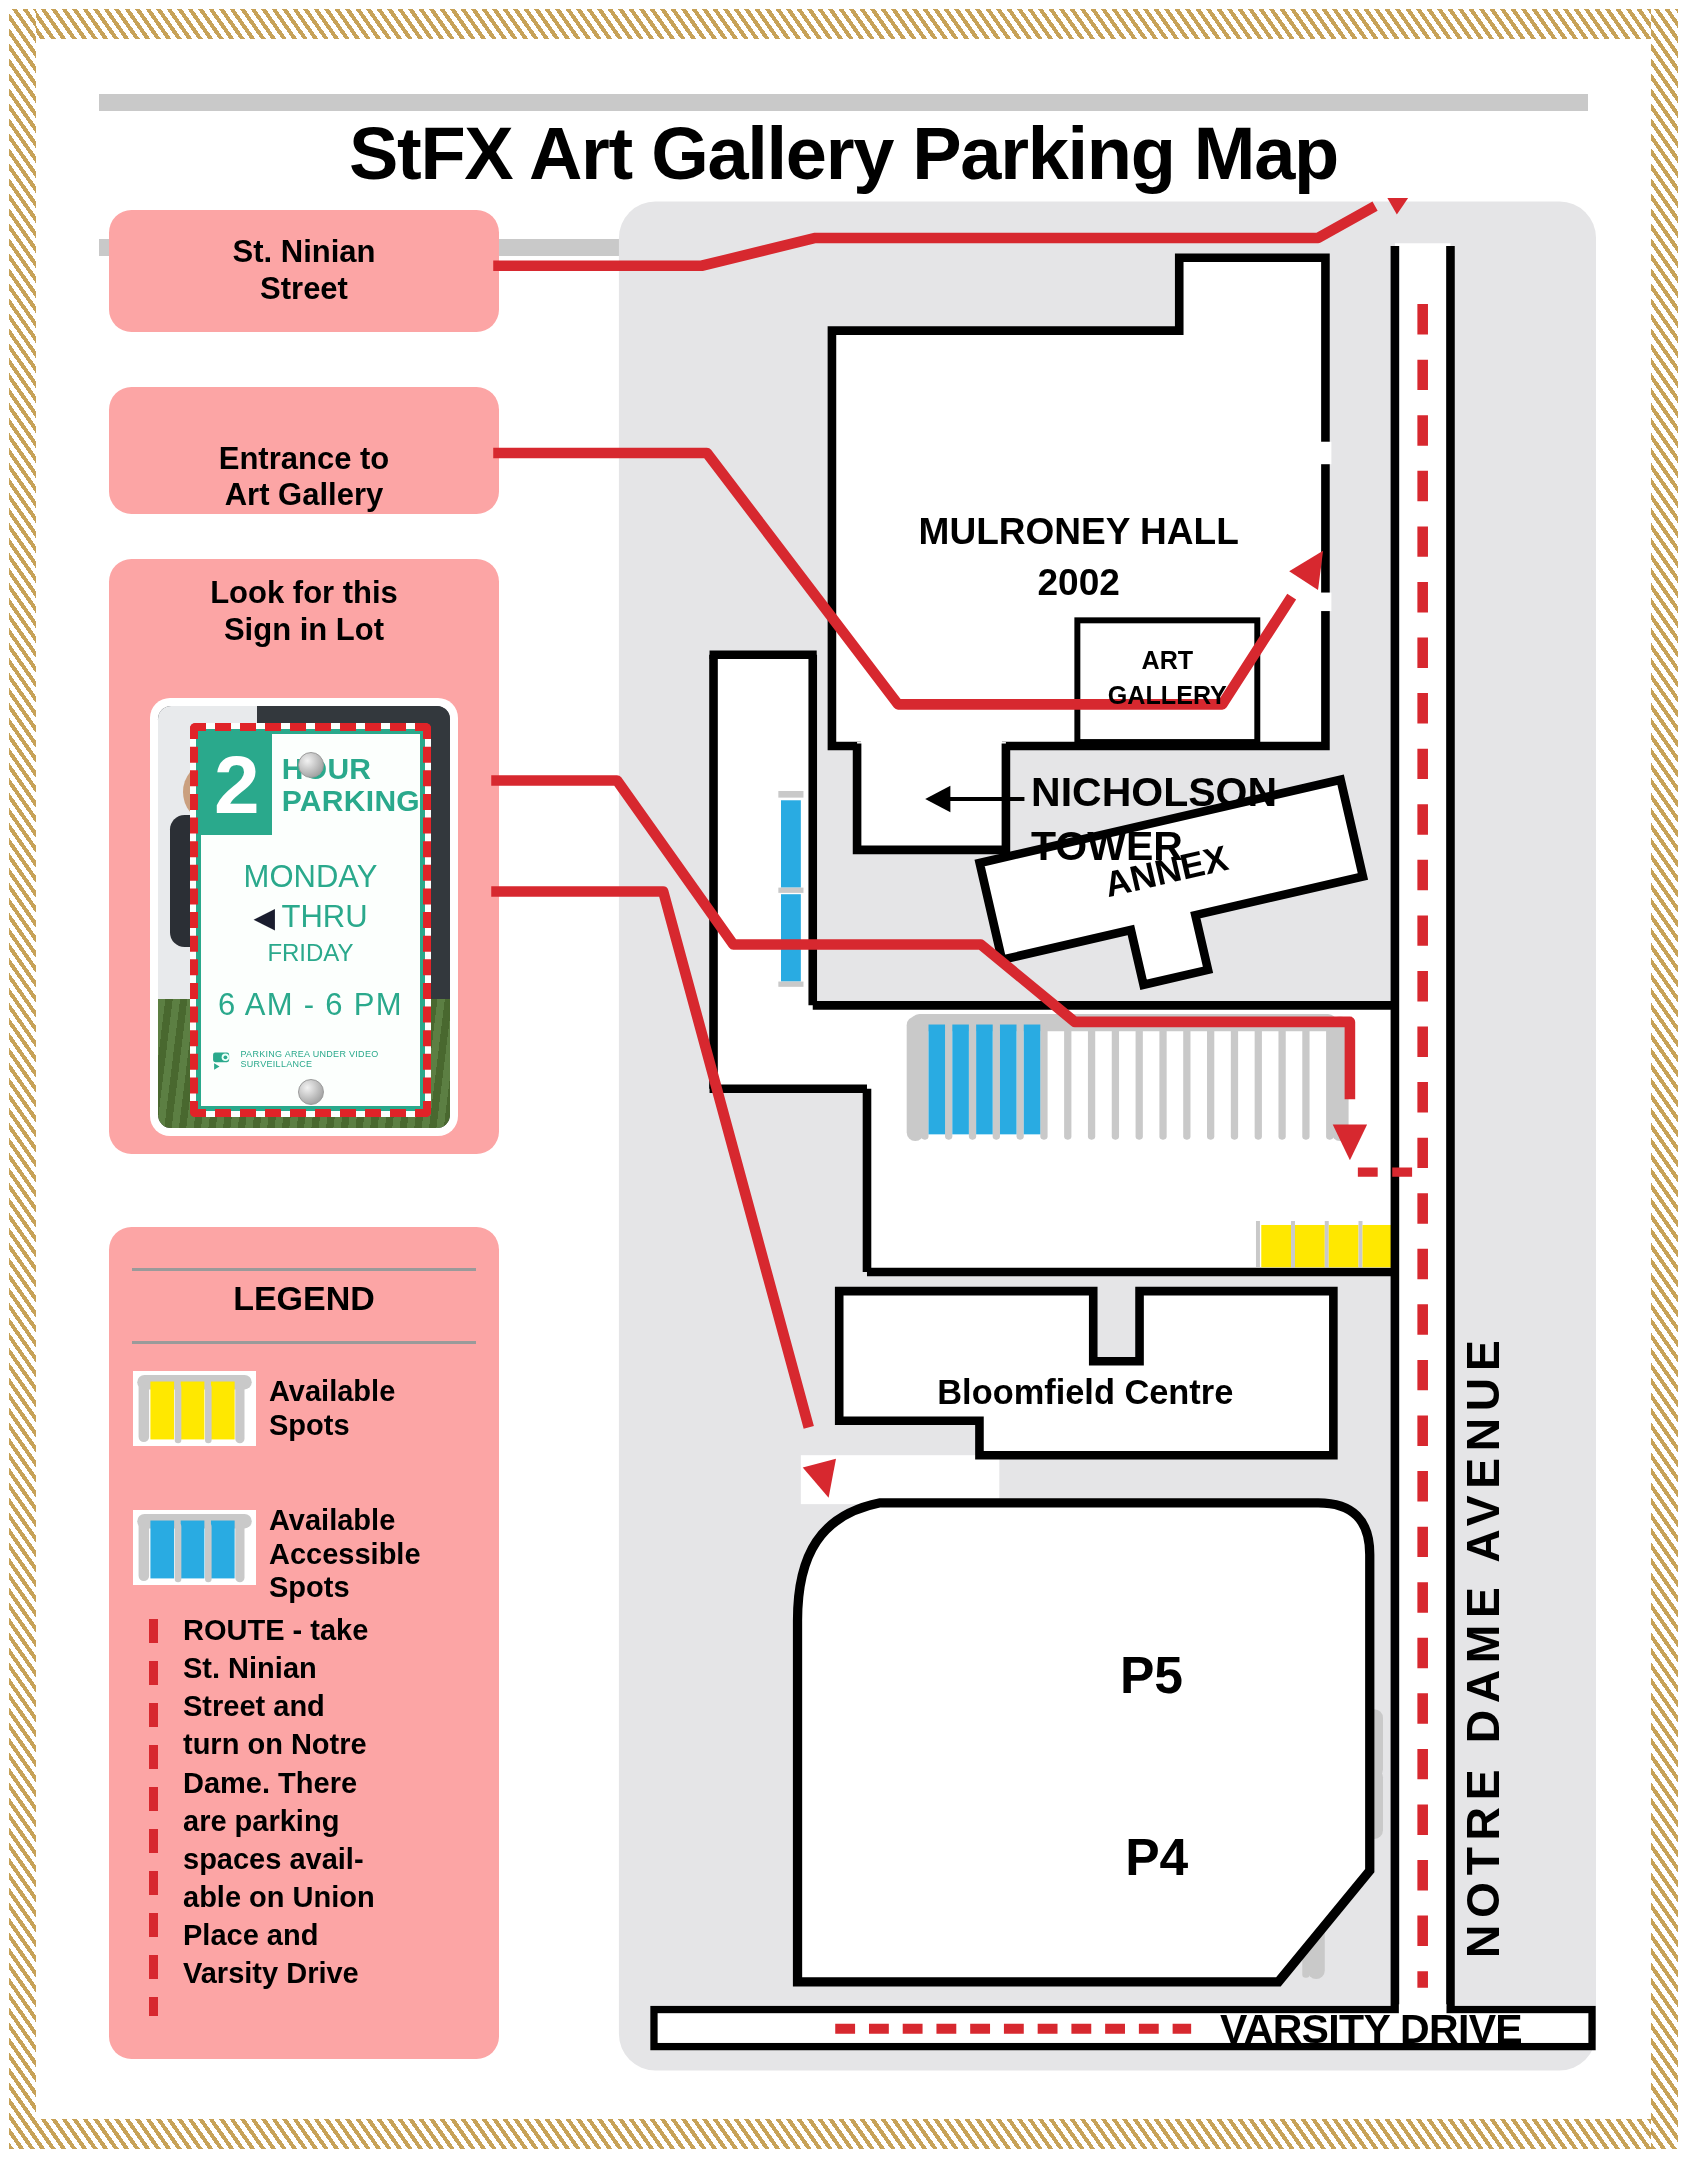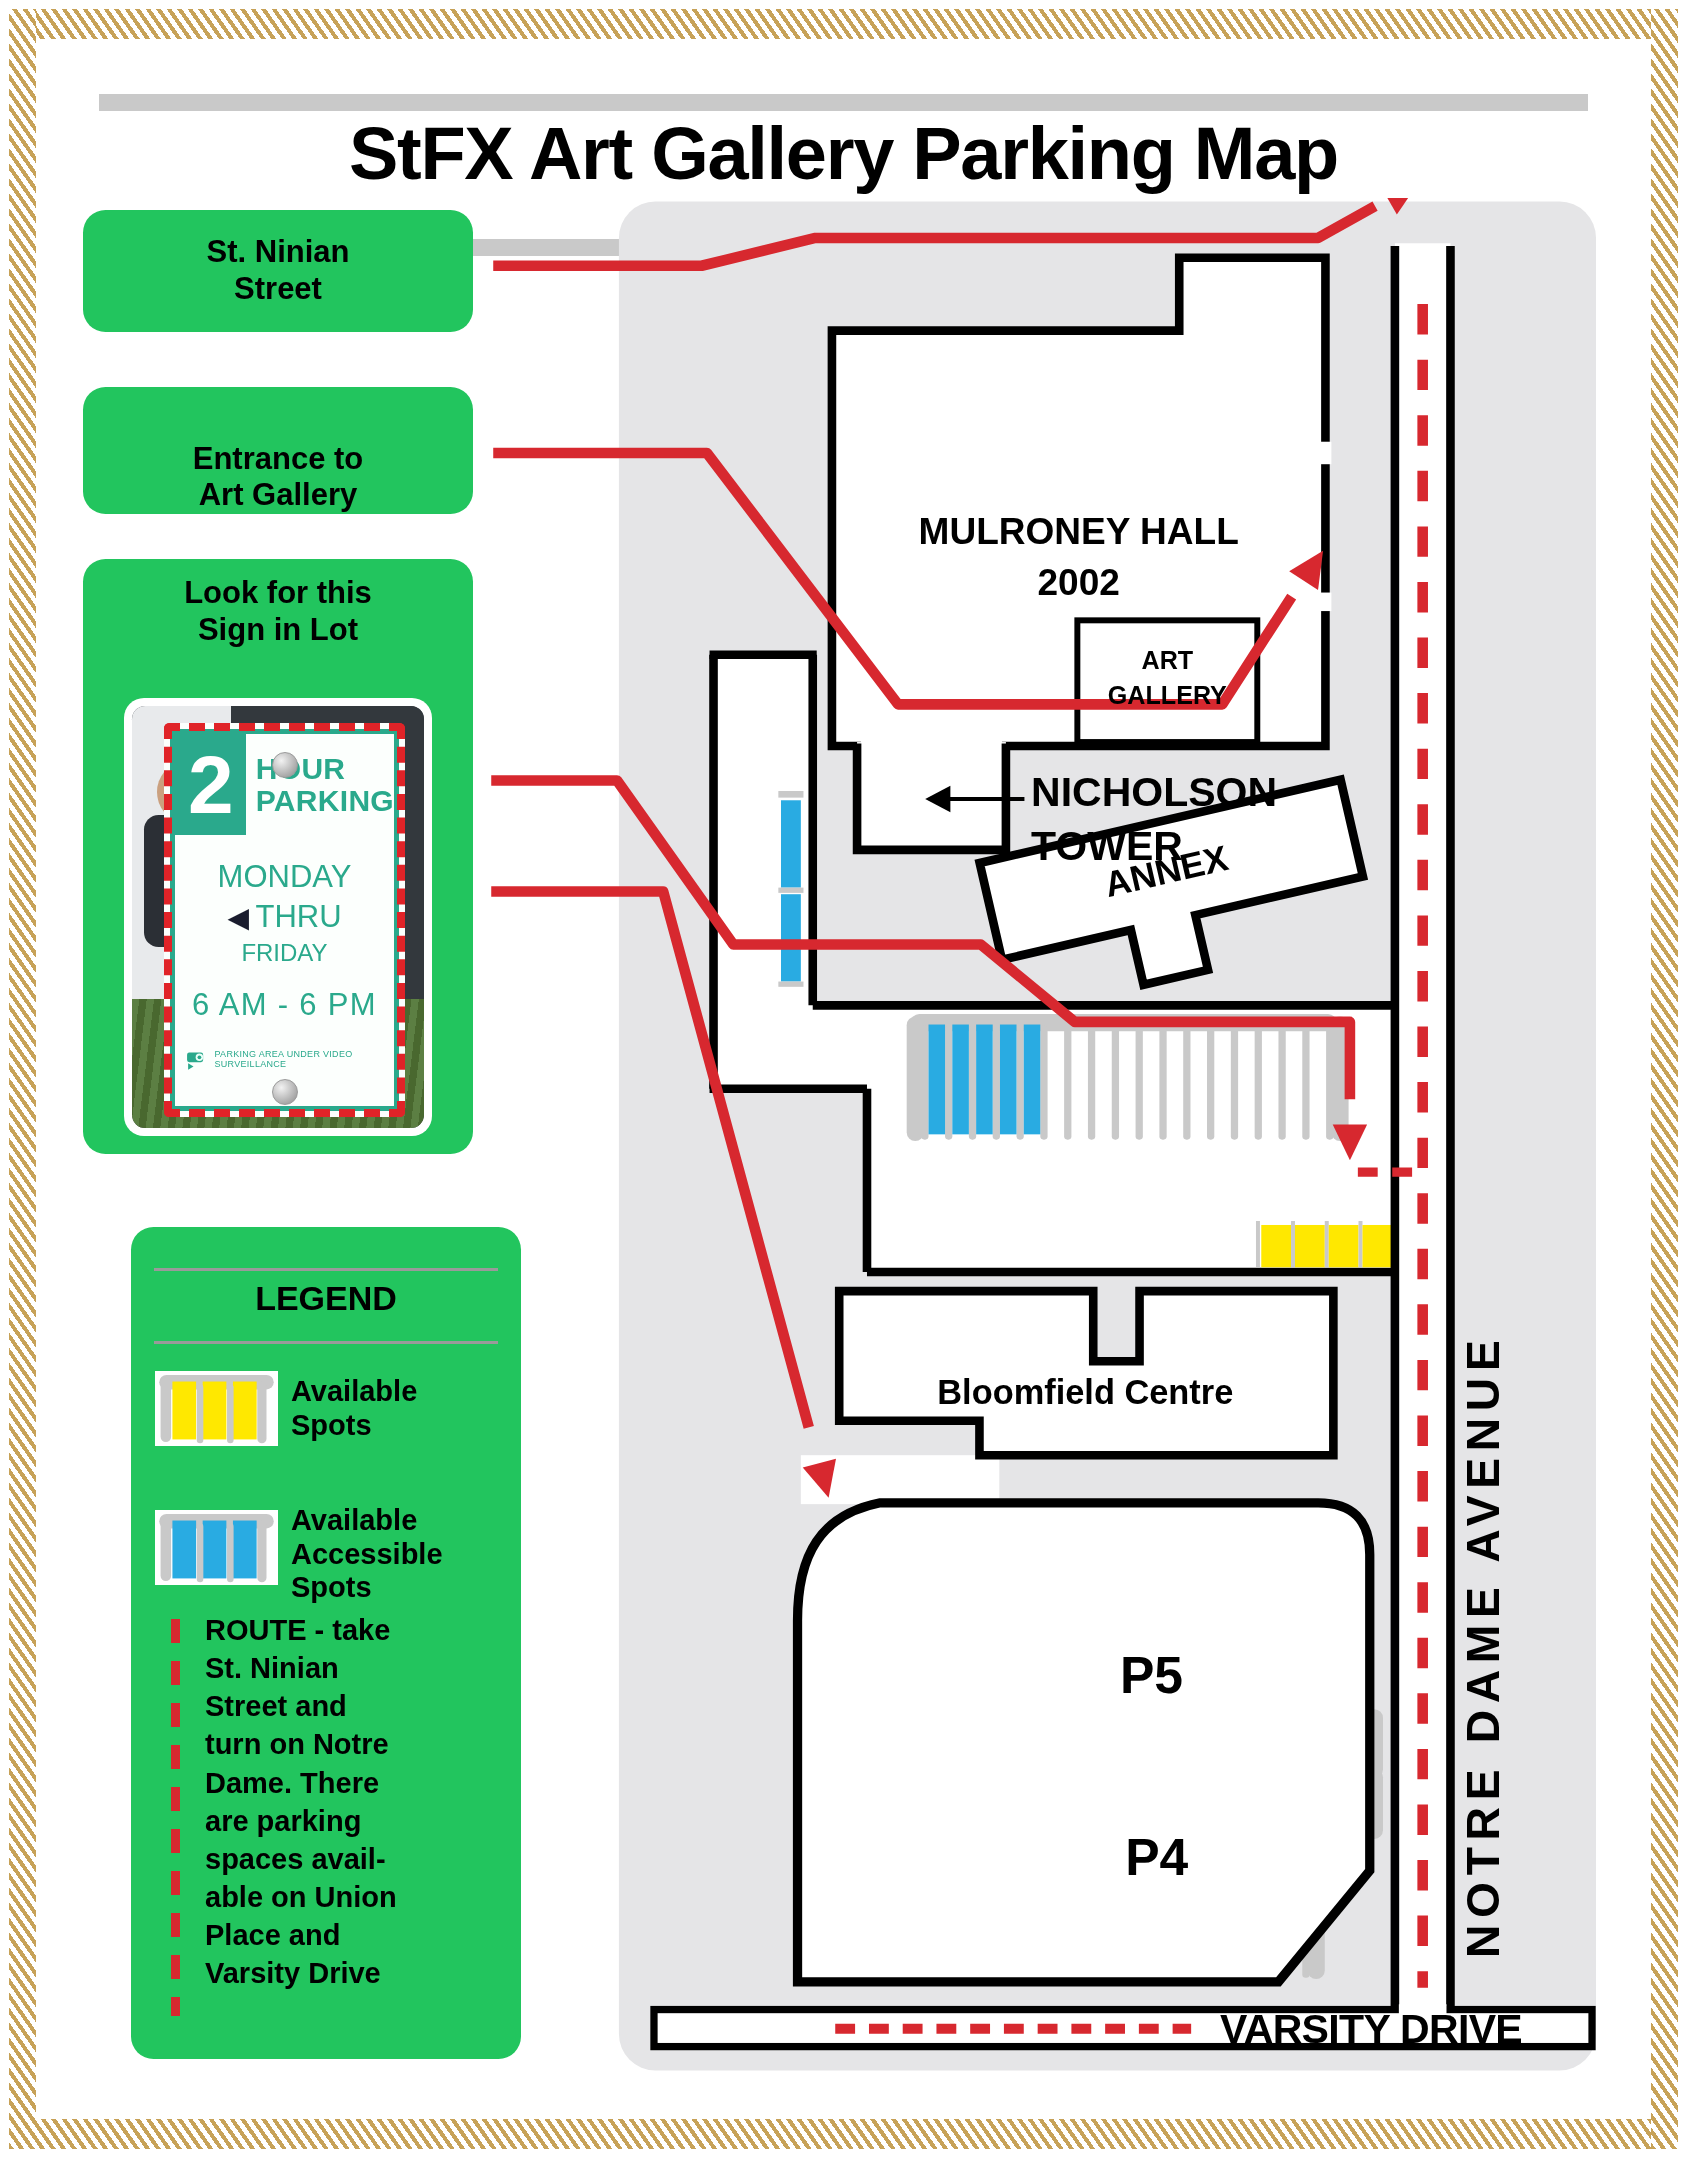--- a/index.html
+++ b/index.html
@@ -11,27 +11,27 @@
   .goldband{position:absolute;background:repeating-linear-gradient(55deg,#c7a258 0 4px,#ffffff 4px 8.6px);}
   #gb-top{left:9.3px;top:9.3px;right:9.3px;height:30px;}
   #gb-bottom{left:9.3px;bottom:34px;right:9.3px;height:30px;}
   #gb-left{left:9.3px;top:9.3px;width:26.5px;bottom:34px;}
   #gb-right{right:9.3px;top:9.3px;width:26.5px;bottom:34px;}
   
   .graybar{position:absolute;left:99px;width:1489px;height:17px;background:#c9c9c9;}
   #page-title{position:absolute;left:0;top:111px;width:1687px;text-align:center;
       font-size:74px;font-weight:bold;letter-spacing:-1.3px;color:#000;}
   
-  .lbox{position:absolute;left:83px;width:390px;background:#22c55e;border-radius:22.5px;}
+  .lbox{position:absolute;left:109px;width:390px;background:#fca5a5;border-radius:22.5px;}
   .lbox .cap{width:100%;text-align:center;font-size:31px;font-weight:bold;line-height:1.18;color:#000;}
   #box-street{top:210px;height:122px;display:flex;align-items:center;justify-content:center;}
   #box-entrance{top:387px;height:127px;display:flex;align-items:flex-end;justify-content:center;}
   #box-sign{top:559px;height:595px;}
   #box-sign .cap{margin-top:16px;}
-  #box-legend{top:1227px;height:832px;margin-left:48px;}
+  #box-legend{top:1227px;height:832px;}
   
   #sign-photo{position:absolute;left:41px;top:139px;width:308px;height:438px;background:#fff;border-radius:20px;}
   #sign-photo .photo{position:absolute;inset:8px;border-radius:13.2px;overflow:hidden;background:#41464c;}
   .poster{position:absolute;left:0;top:0;width:99px;height:312px;background:#e8eaec;}
   .poster .head{position:absolute;left:25px;top:58px;width:48px;height:56px;border-radius:50%;background:#caa07f;}
   .poster .torso{position:absolute;left:12px;top:109px;width:78px;height:132px;border-radius:14.6px;background:#2b2f35;}
   .darkwall{position:absolute;left:99px;top:0;right:0;height:312px;background:#33383d;}
   .grass{position:absolute;left:0;bottom:0;width:100%;height:129px;
      background:repeating-linear-gradient(97deg,#5c7f43 0 7.3px,#49682f 7.3px 14.6px);}
   #plate{position:absolute;left:32px;top:17px;width:241px;height:394px;background:#fcfffd;border-radius:8px;}

